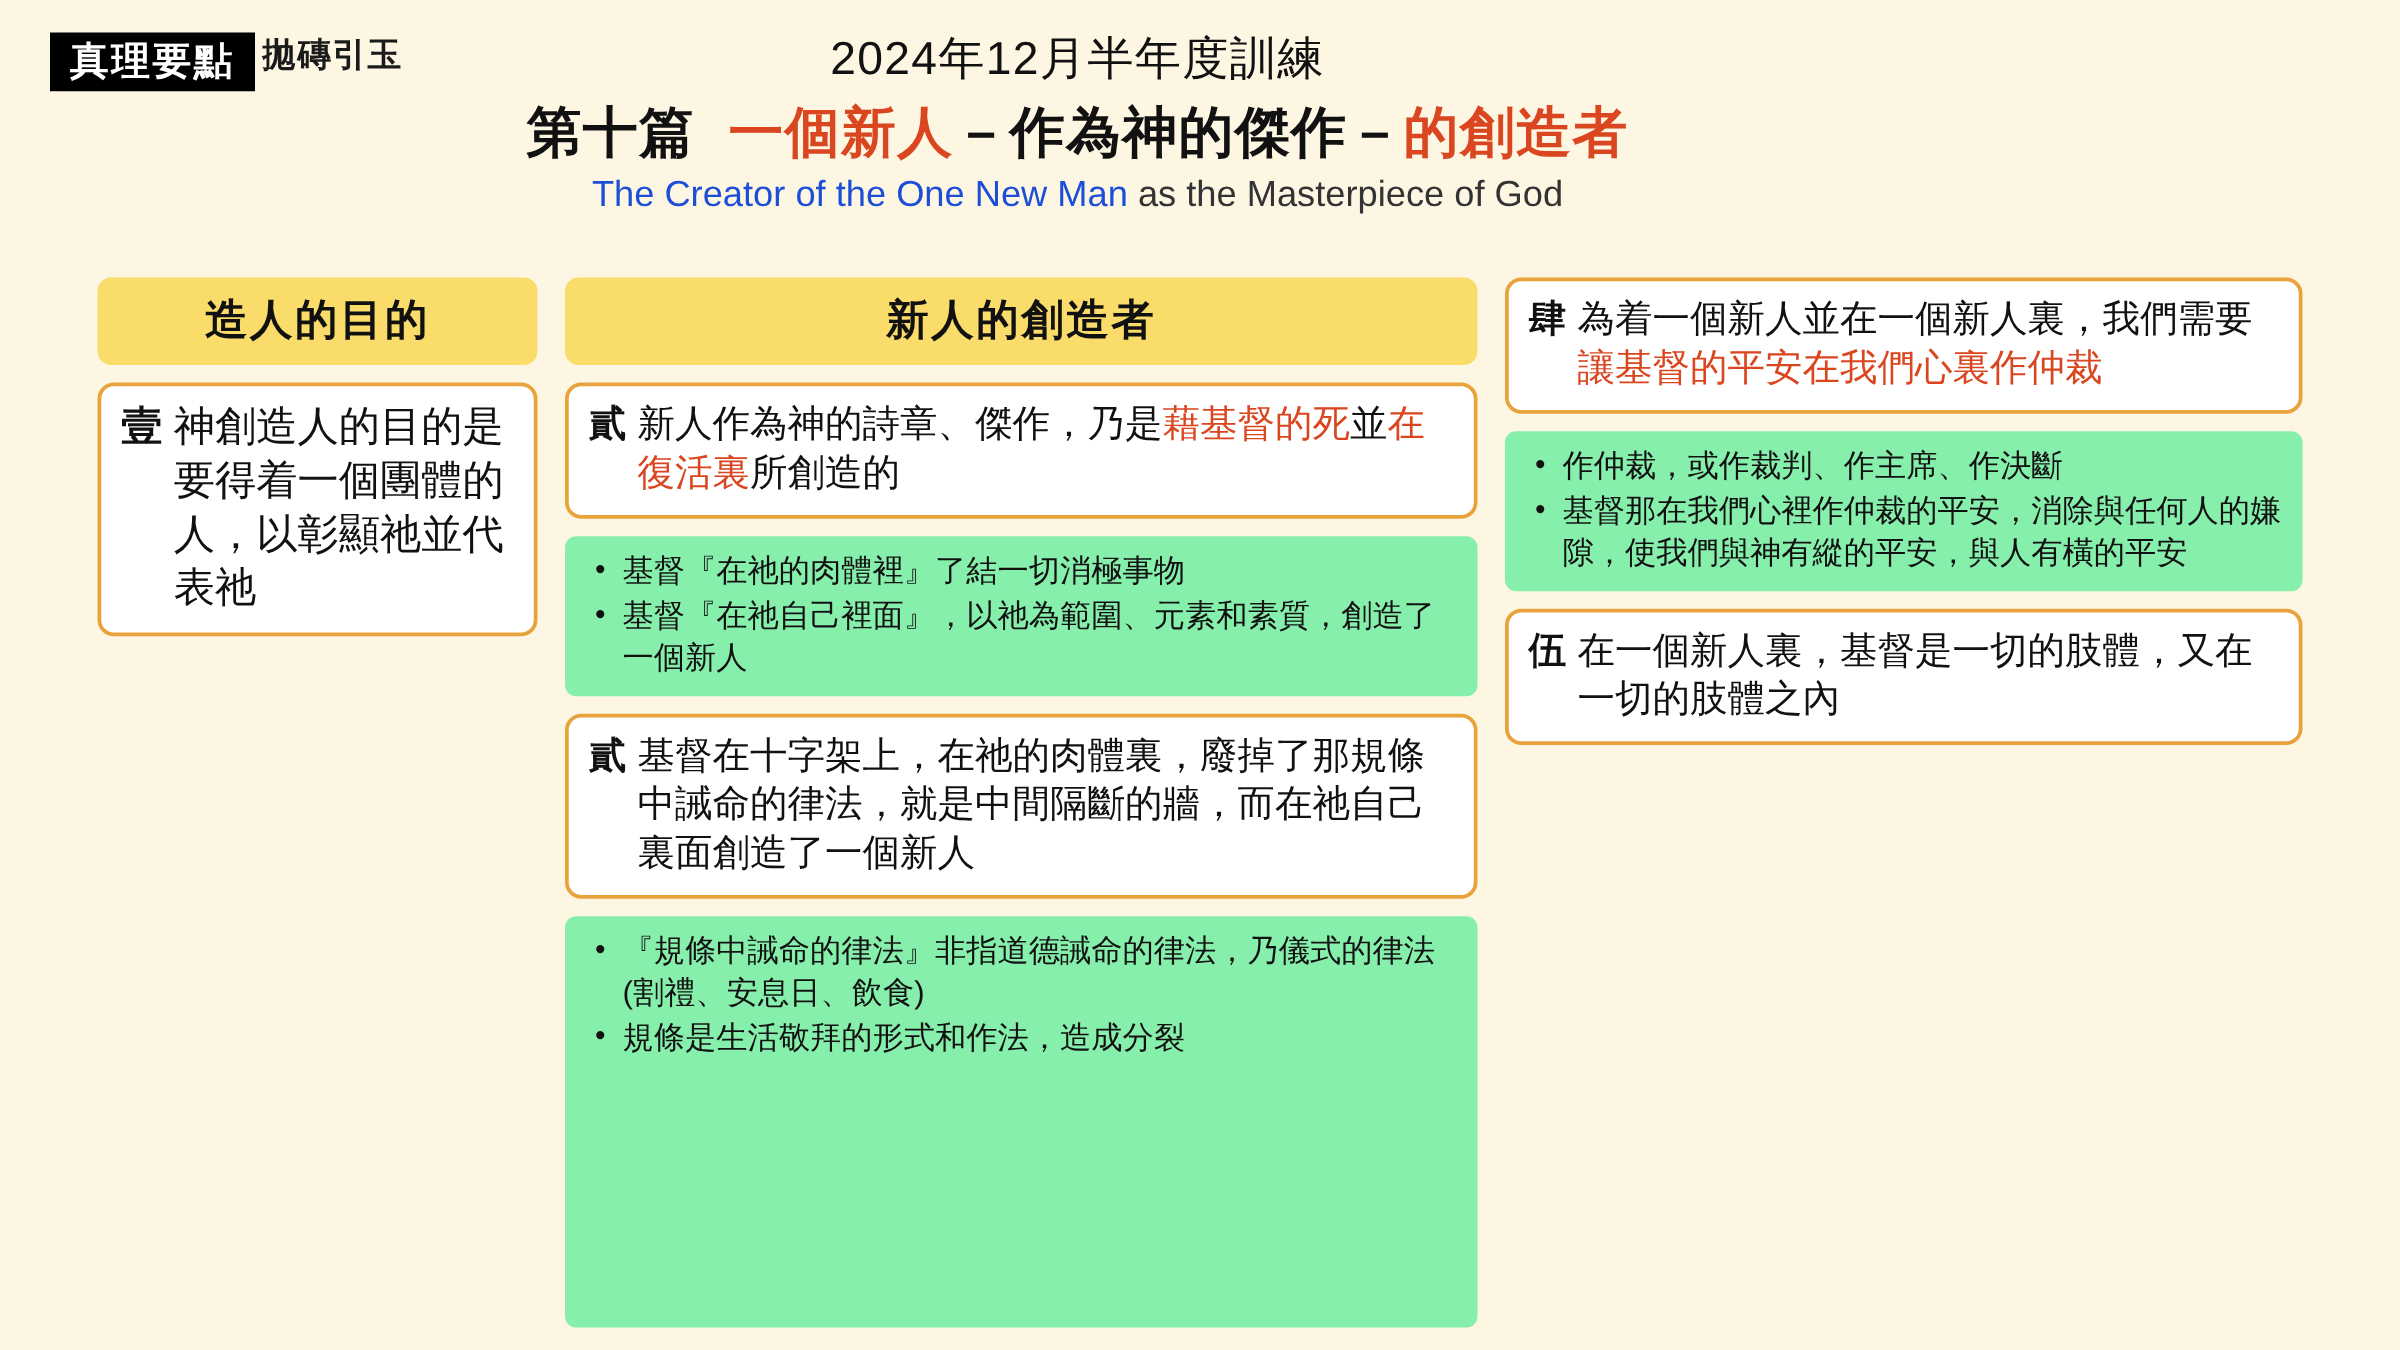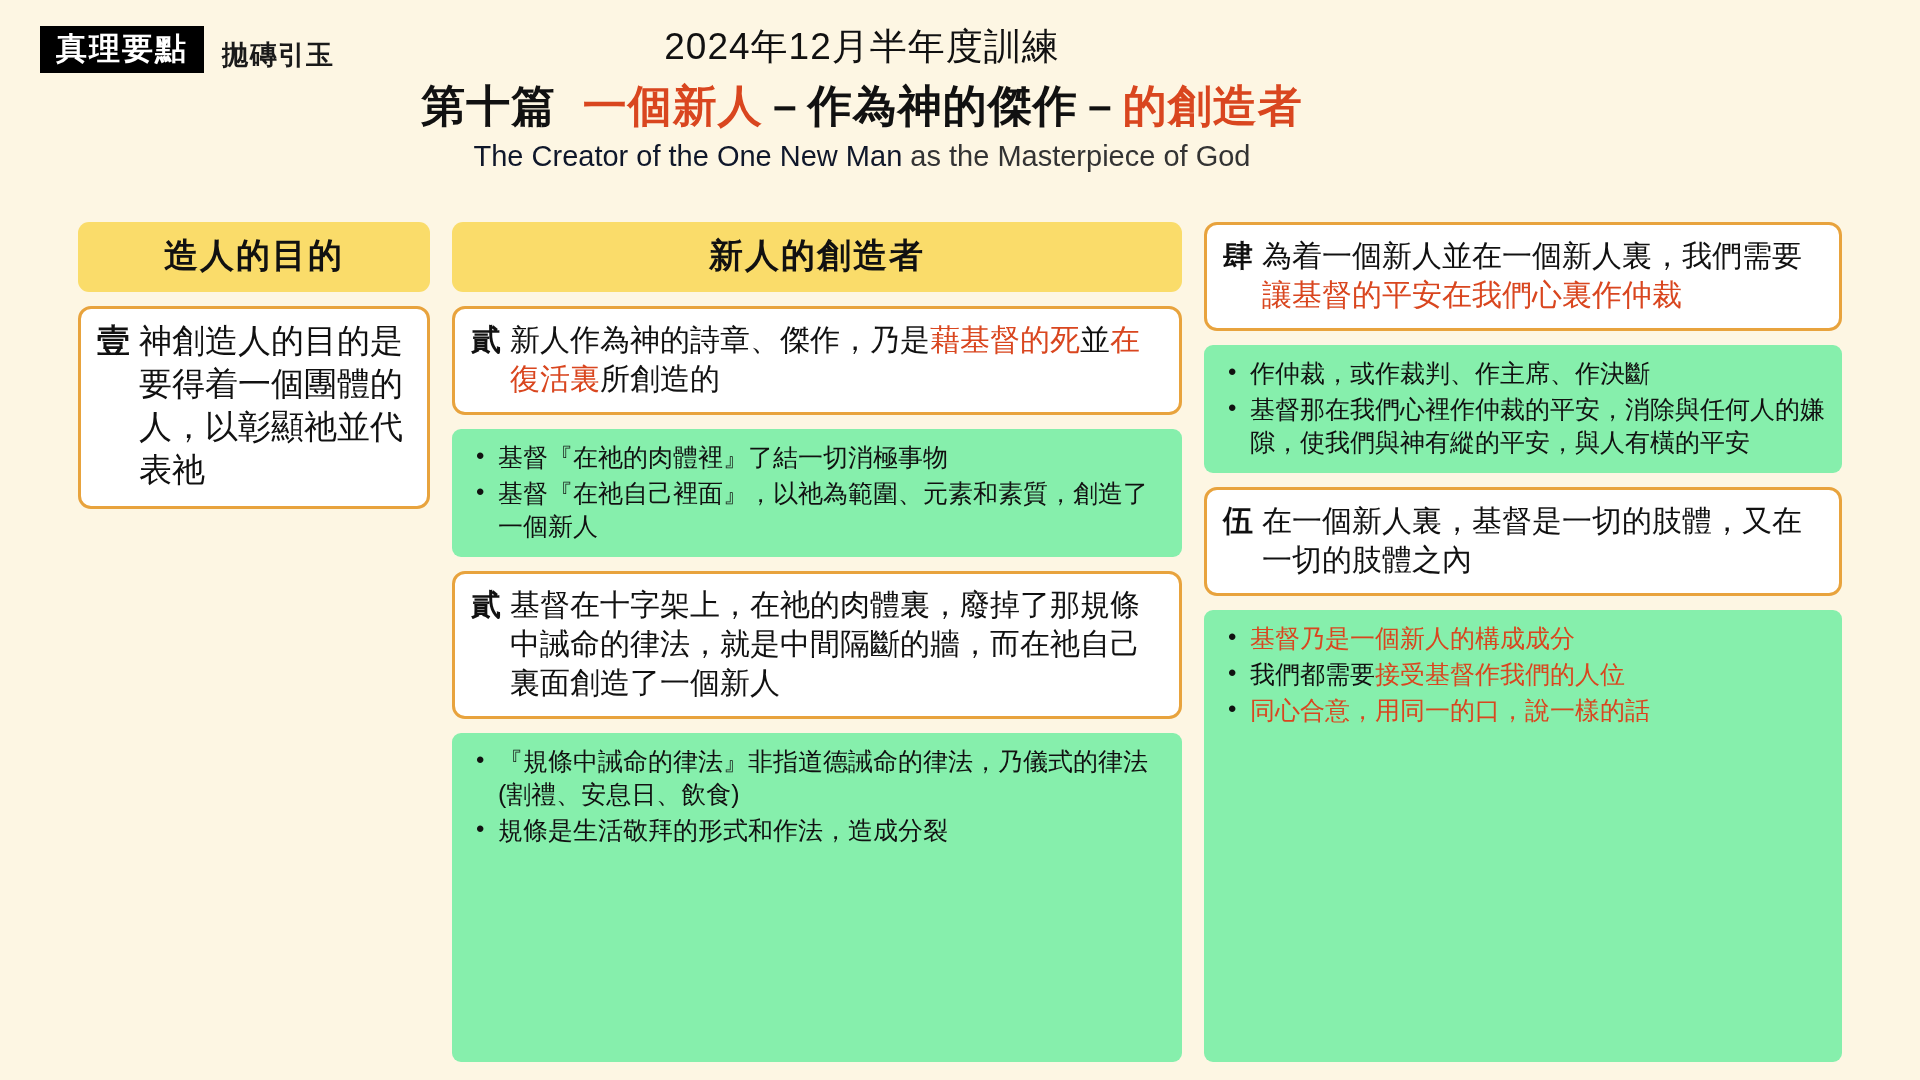--- a/index.html
+++ b/index.html
@@ -20,22 +20,22 @@
     background: #fdf6e3;
     box-sizing: border-box;
     padding: 0;
   }
   
   .badge-row {
     position: absolute;
     top: 26px;
     left: 40px;
     display: flex;
-    align-items: flex-end;
-    gap: 18px;
+    align-items: flex-start;
+    gap: 6px;
   }
   .badge {
     background: #000000;
     color: #ffffff;
     font-weight: bold;
     font-size: 31px;
     letter-spacing: 2px;
     padding: 7px 16px 9px 16px;
     line-height: 1;
   }
@@ -63,21 +63,21 @@
     font-weight: bold;
     color: #111111;
     letter-spacing: 1px;
     margin-bottom: 4px;
   }
   .title-line2 .accent { color: #d9461f; }
   .title-line3 {
     font-size: 29px;
     color: #333333;
   }
-  .title-line3 .accent { color: #0f172a; }
+  .title-line3 .accent { color: #1d4ed8; }
 
   
   .columns {
     position: absolute;
     top: 222px;
     left: 0;
     width: 1920px;
     height: 840px;
     display: flex;
     gap: 22px;
@@ -243,23 +243,16 @@
         </ul>
       </div>
 
       <div class="card">
         <div class="point t-md">
           <span class="point-num">伍</span>
           <span class="point-text">在一個新人裏，基督是一切的肢體，又在一切的肢體之內</span>
         </div>
       </div>
 
-      <div class="card gray grow">
-        <ul class="bullets t-sm">
-          <li><span class="accent">基督乃是一個新人的構成成分</span></li>
-          <li><span>我們都需要</span><span class="accent">接受基督作我們的人位</span></li>
-          <li><span class="accent">同心合意，用同一的口，說一樣的話</span></li>
-        </ul>
-      </div>
     </div>
 
   </div>
 </div>
 
 </body></html>

